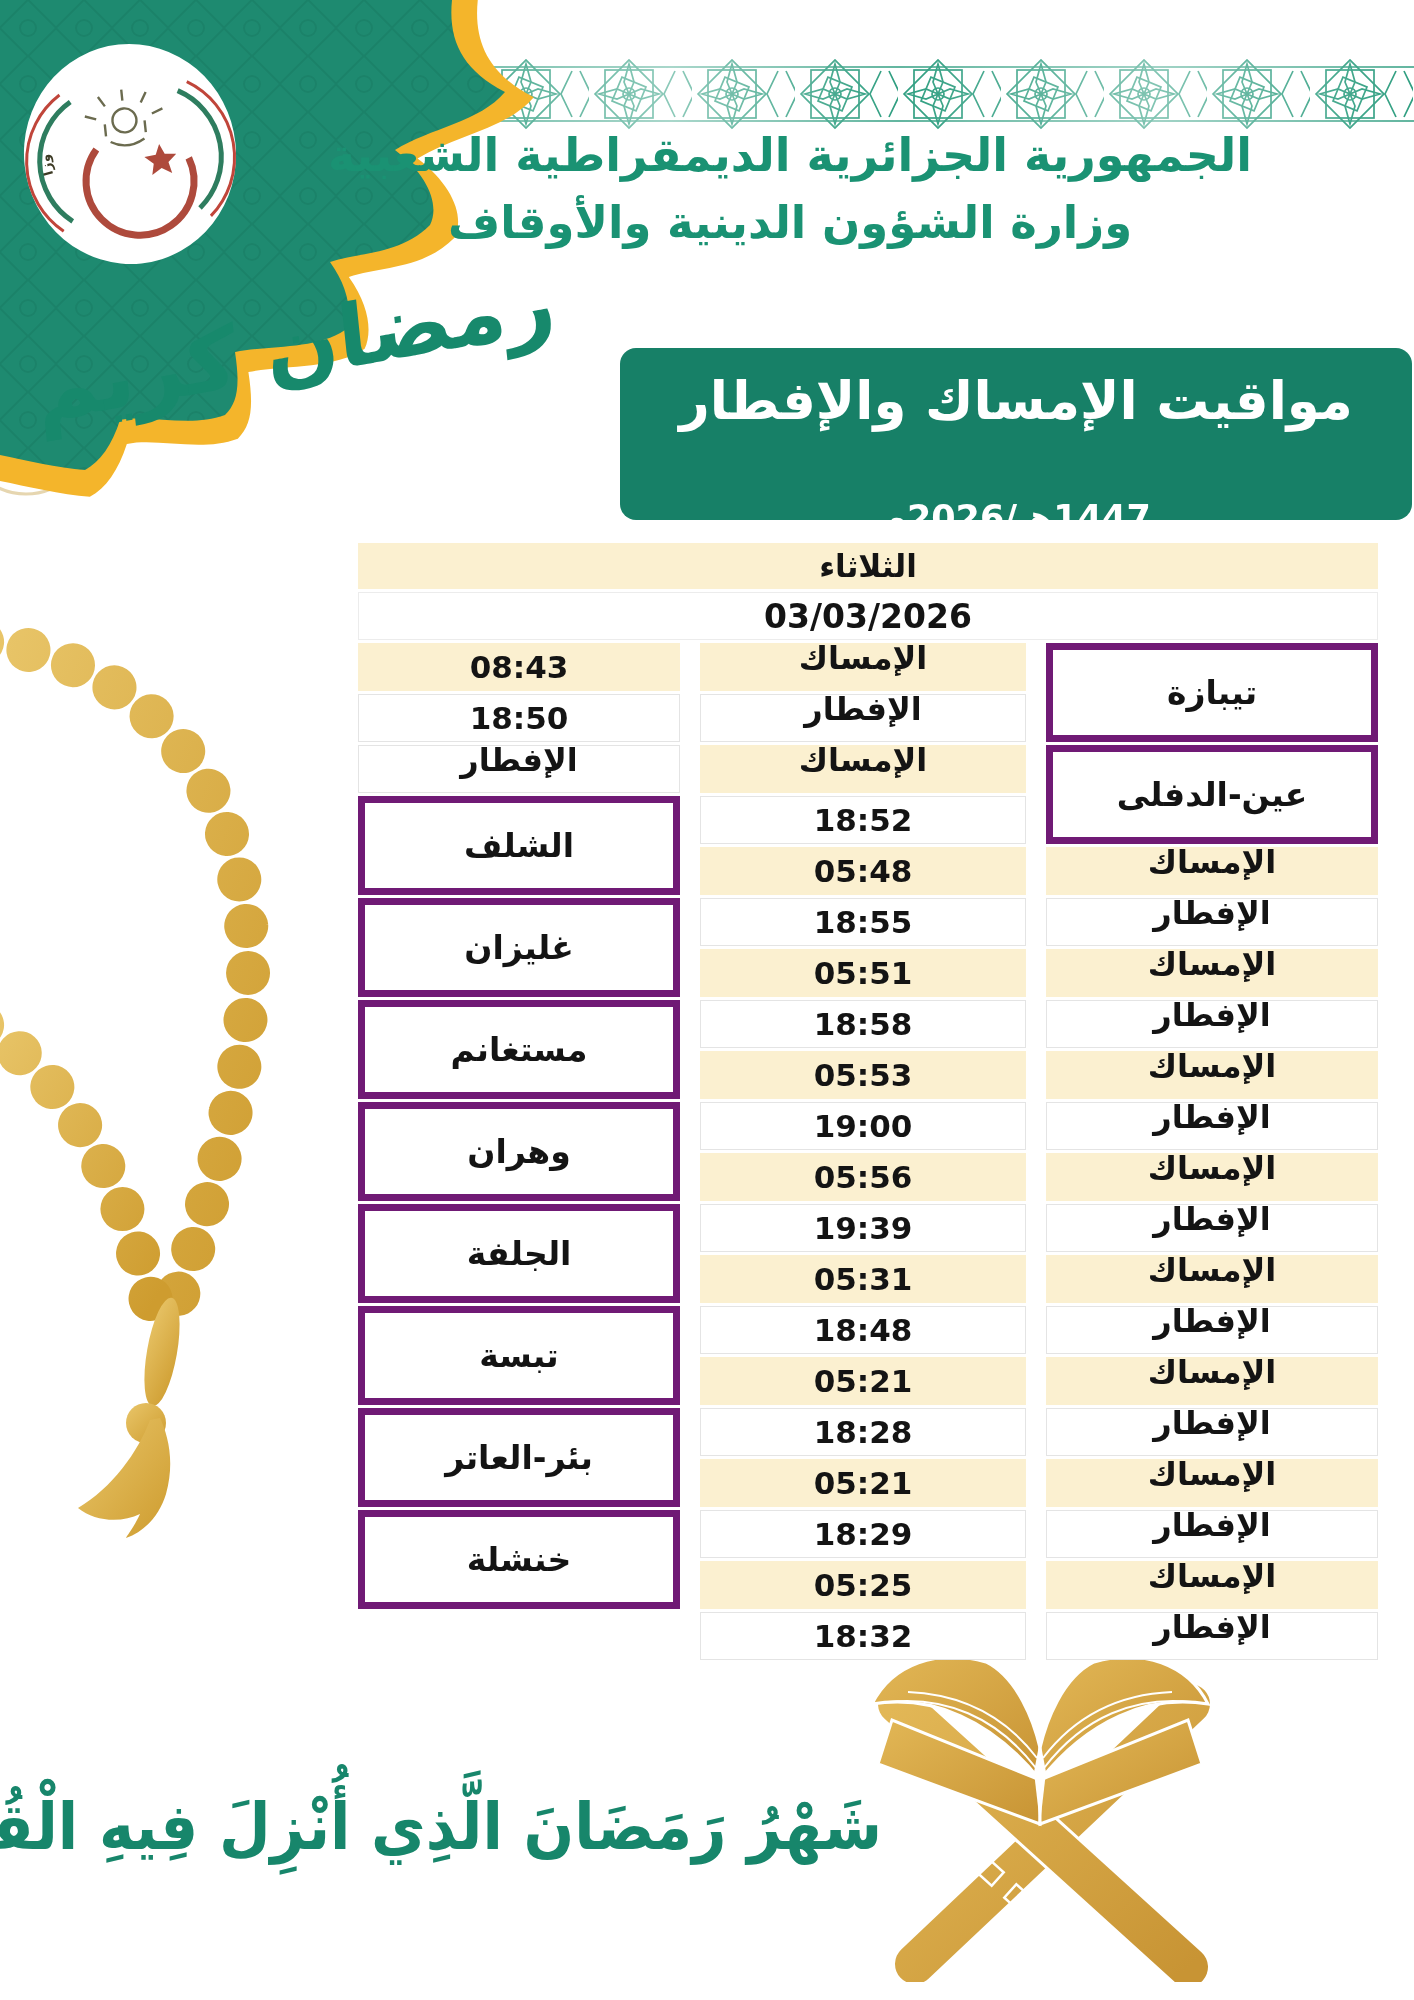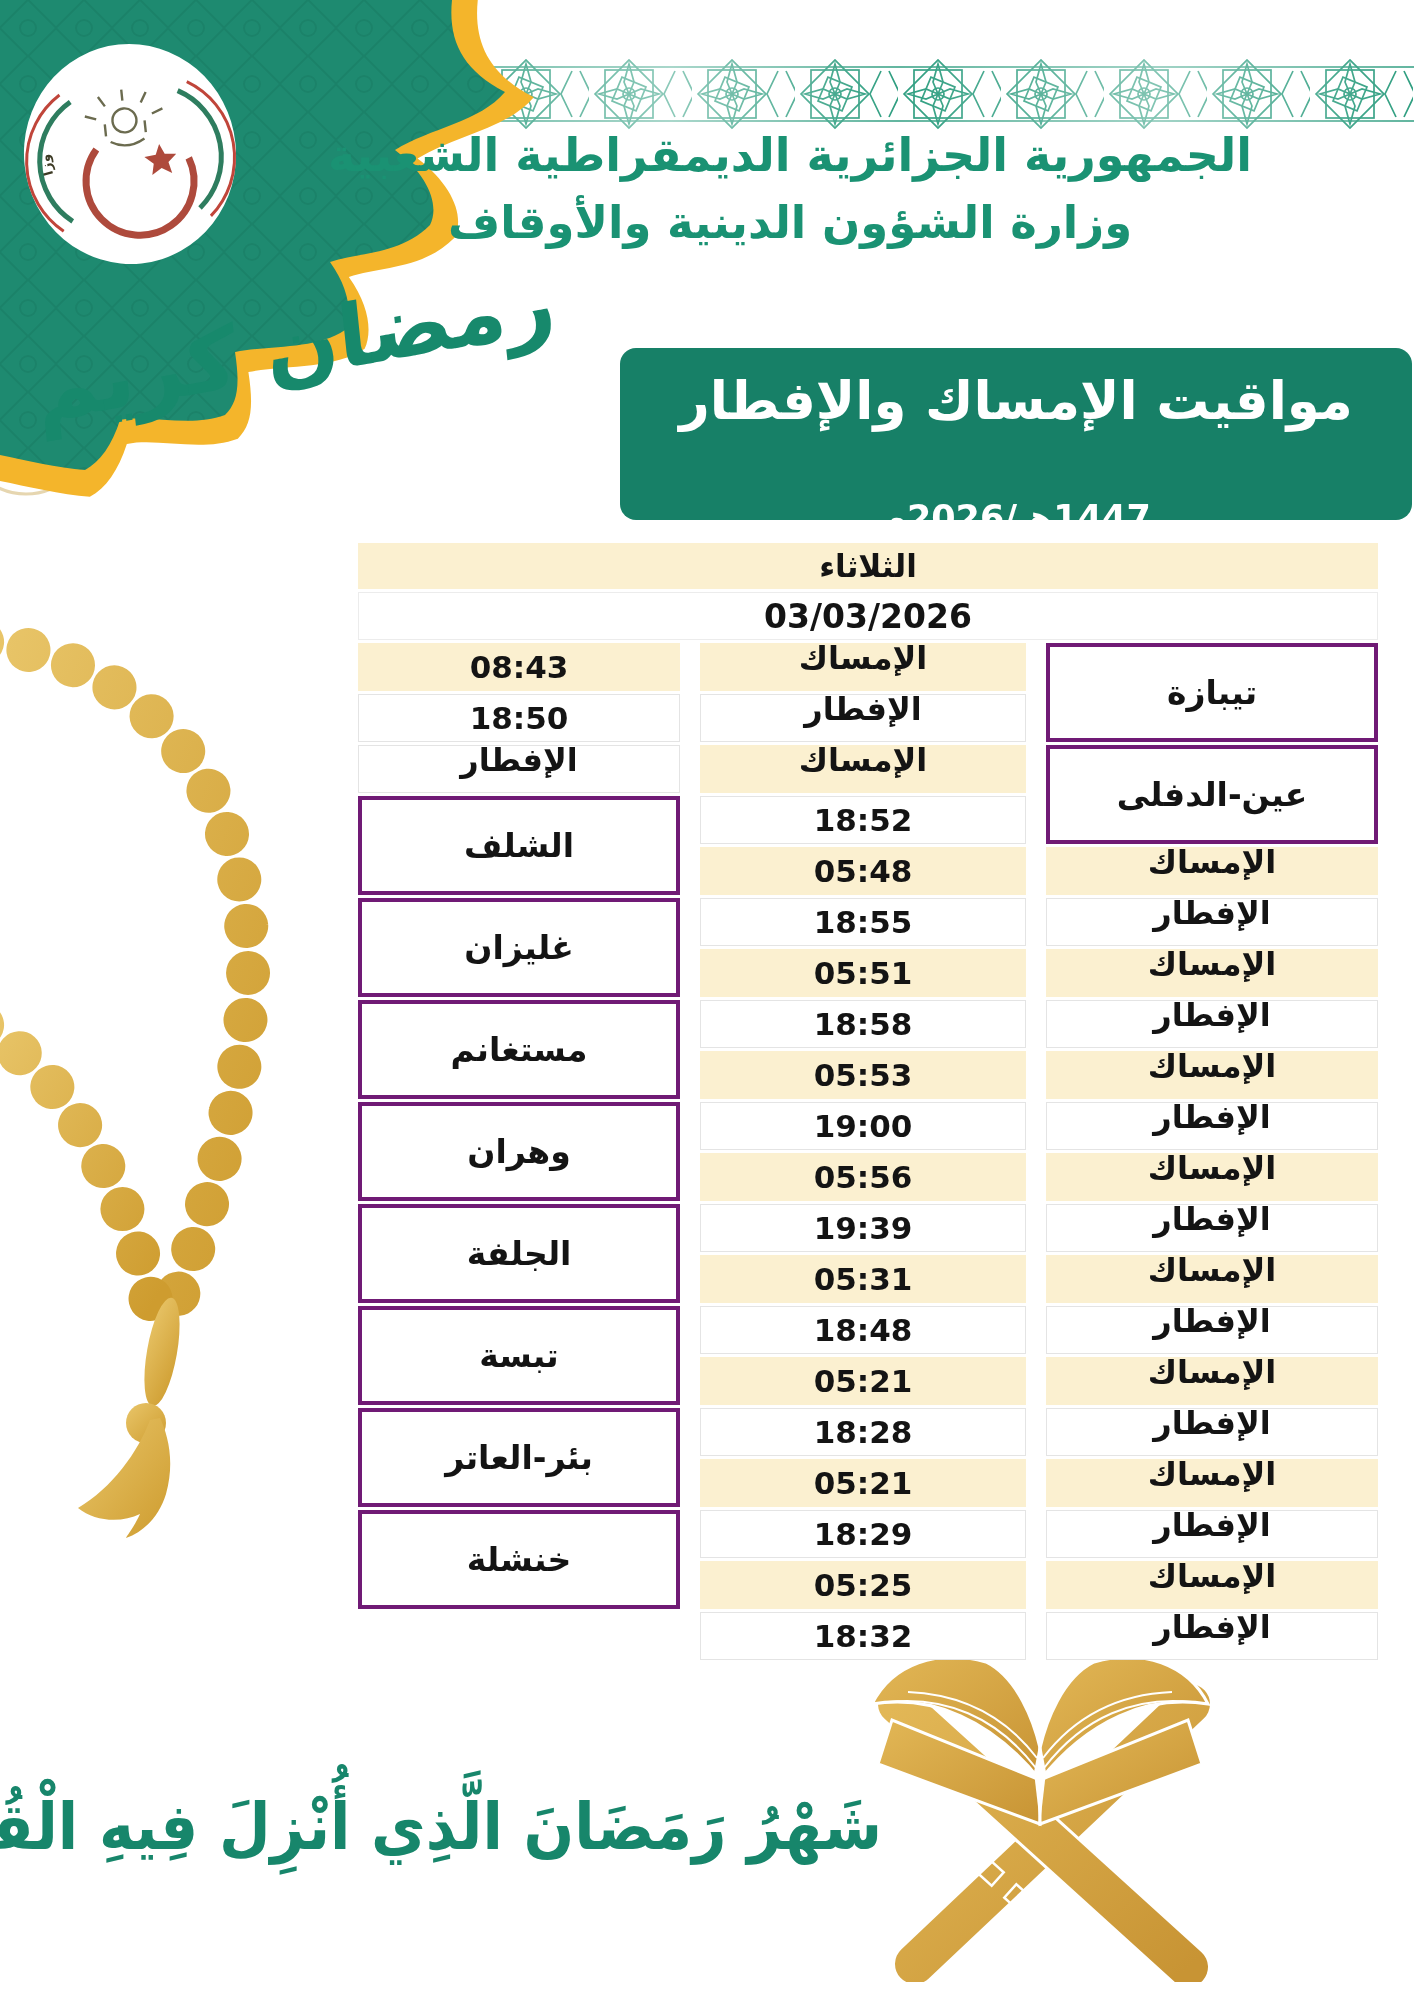--- a/index.html
+++ b/index.html
@@ -48,21 +48,21 @@
     grid-template-columns:352px 346px 342px;
     grid-template-rows:46px 48px repeat(20,48px);
     row-gap:3px; column-gap:0;
     color:#141414; font-weight:bold;
   }
   .cell{display:flex; align-items:center; justify-content:center; line-height:1;margin-left:20px;}
   .cream{background:#FBF0D0;}
   .whitec{background:#ffffff; border:1px solid #E4E4E4;}
   .day-header{grid-column:1 / -1; font-size:31px;}
   .date-row{grid-column:1 / -1; font-size:33px; background:#fff; border:1px solid #ECECEC;}
-  .city{grid-row:span 2; font-size:33px; background:#fff; border:4px solid #701a75;}
+  .city{grid-row:span 2; font-size:33px; background:#fff; border:7px solid #701a75;}
   .lbl{font-size:32px; padding-bottom:18px;}
   .tm{font-size:31px;}
 
   
   .verse{
     left:42px; top:1790px; width:840px; z-index:4;
     font-size:64px; font-weight:bold; color:#17866B; white-space:nowrap;
     transform:scaleX(.93); transform-origin:right center; text-align:right;
     direction:rtl;
   }

